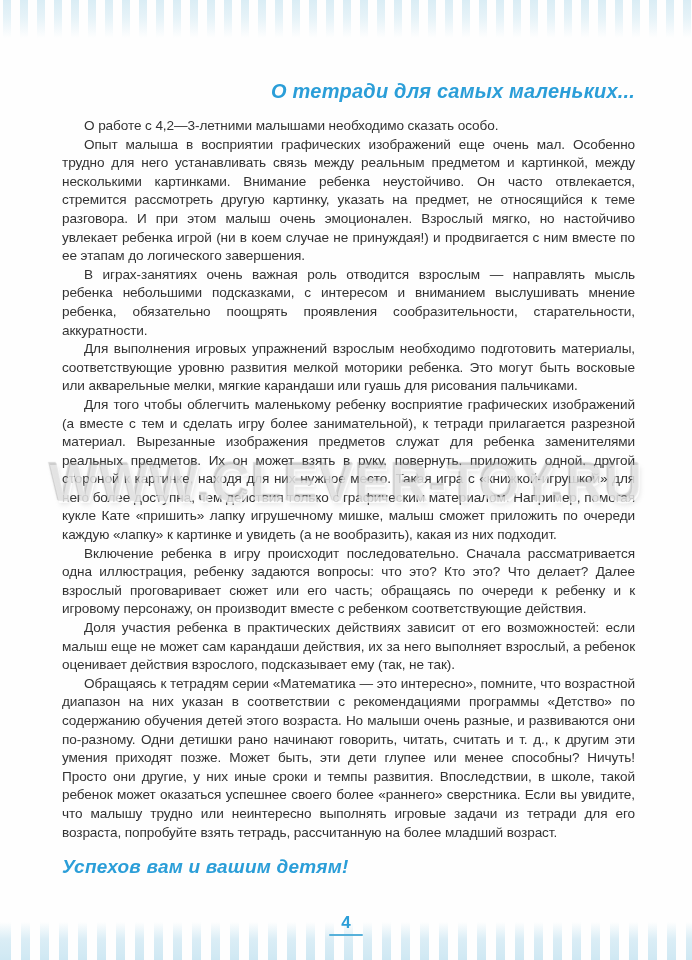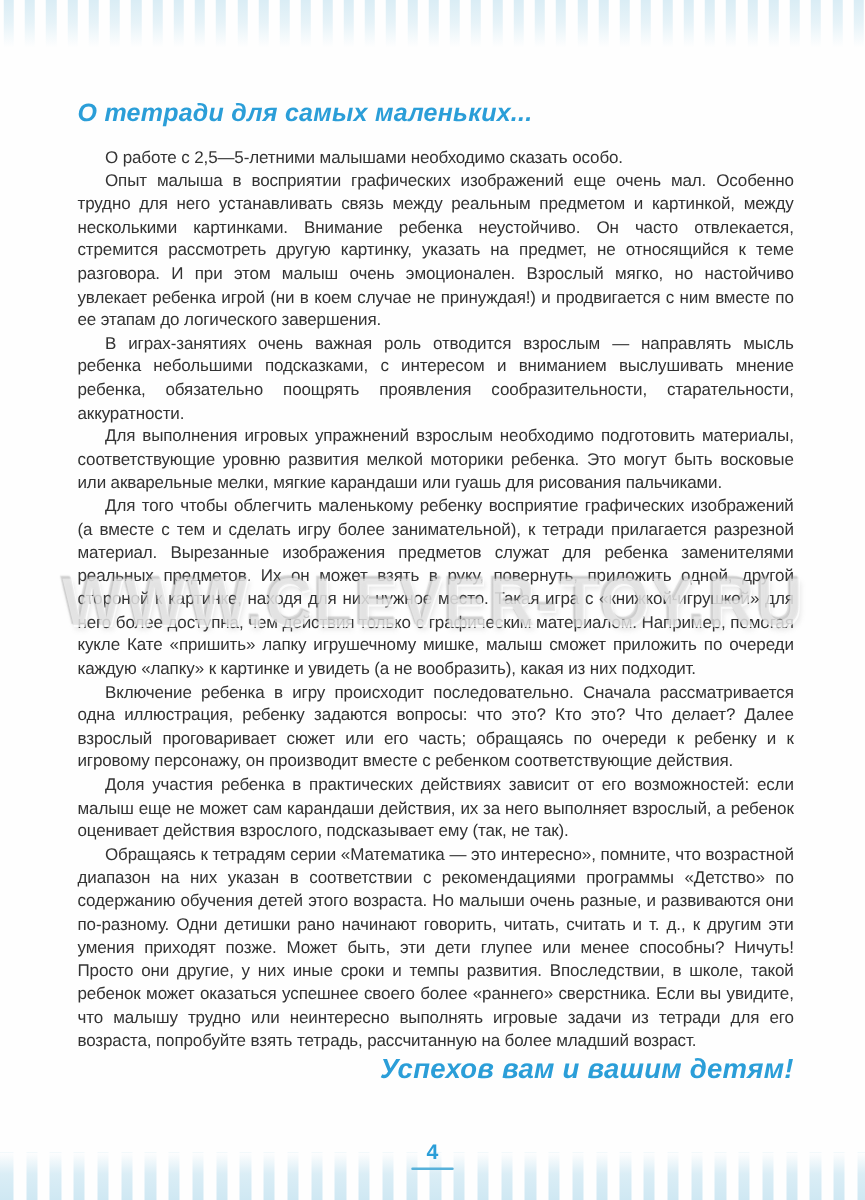--- a/index.html
+++ b/index.html
@@ -59,41 +59,42 @@
   }
   
   .content {
     position: absolute;
     left: 62px;
     right: 57px;
     top: 80px;
   }
   .title {
     margin: 0 0 14px 0;
-    text-align: left;
+    text-align: right;
     font-size: 20px;
     font-weight: bold;
     font-style: italic;
     color: var(--accent);
     letter-spacing: 0.2px;
   }
   .body-p {
     margin: 0;
     text-align: justify;
     text-indent: 22px;
     font-size: 13.6px;
     line-height: 18.6px;
     letter-spacing: -0.1px;
     color: var(--ink);
     hyphens: auto;
     -webkit-hyphens: auto;
   }
   .closing {
-    text-align: right;
-    font-size: 22px;
+    margin-top: 14px;
+    text-align: left;
+    font-size: 19px;
     font-weight: bold;
     font-style: italic;
     color: var(--accent);
     letter-spacing: 0.2px;
   }
   
   .watermark {
     position: absolute;
     left: 0;
     right: 0;
@@ -139,21 +140,21 @@
 </head>
 <body>
 
 <div class="page">
 
   <div class="stripes stripes-top"></div>
   <div class="stripes stripes-bottom"></div>
 
   <div class="content">
     <h1 class="title">О тетради для самых маленьких...</h1>
-    <p class="body-p">О работе с 2,5—5-летними малышами необходимо сказать особо.</p>
+    <p class="body-p">О работе с 4,2—3-летними малышами необходимо сказать особо.</p>
     <p class="body-p">Опыт малыша в восприятии графических изображений еще очень мал. Особенно трудно для него устанавливать связь между реальным предметом и картинкой, между несколькими картинками. Внимание ребенка неустойчиво. Он часто отвлекается, стремится рассмотреть другую картинку, указать на предмет, не относящийся к теме разговора. И при этом малыш очень эмоционален. Взрослый мягко, но настойчиво увлекает ребенка игрой (ни в коем случае не принуждая!) и продвигается с ним вместе по ее этапам до логического завершения.</p>
     <p class="body-p">В играх-занятиях очень важная роль отводится взрослым — направлять мысль ребенка небольшими подсказками, с интересом и вниманием выслушивать мнение ребенка, обязательно поощрять проявления сообразительности, старательности, аккуратности.</p>
     <p class="body-p">Для выполнения игровых упражнений взрослым необходимо подготовить материалы, соответствующие уровню развития мелкой моторики ребенка. Это могут быть восковые или акварельные мелки, мягкие карандаши или гуашь для рисования пальчиками.</p>
     <p class="body-p">Для того чтобы облегчить маленькому ребенку восприятие графических изображений (а вместе с тем и сделать игру более занимательной), к тетради прилагается разрезной материал. Вырезанные изображения предметов служат для ребенка заменителями реальных предметов. Их он может взять в руку, повернуть, приложить одной, другой стороной к картинке, находя для них нужное место. Такая игра с «книжкой-игрушкой» для него более доступна, чем действия только с графическим материалом. Например, помогая кукле Кате «пришить» лапку игрушечному мишке, малыш сможет приложить по очереди каждую «лапку» к картинке и увидеть (а не вообразить), какая из них подходит.</p>
     <p class="body-p">Включение ребенка в игру происходит последовательно. Сначала рассматривается одна иллюстрация, ребенку задаются вопросы: что это? Кто это? Что делает? Далее взрослый проговаривает сюжет или его часть; обращаясь по очереди к ребенку и к игровому персонажу, он производит вместе с ребенком соответствующие действия.</p>
     <p class="body-p">Доля участия ребенка в практических действиях зависит от его возможностей: если малыш еще не может сам карандаши действия, их за него выполняет взрослый, а ребенок оценивает действия взрослого, подсказывает ему (так, не так).</p>
     <p class="body-p">Обращаясь к тетрадям серии «Математика — это интересно», помните, что возрастной диапазон на них указан в соответствии с рекомендациями программы «Детство» по содержанию обучения детей этого возраста. Но малыши очень разные, и развиваются они по-разному. Одни детишки рано начинают говорить, читать, считать и т. д., к другим эти умения приходят позже. Может быть, эти дети глупее или менее способны? Ничуть! Просто они другие, у них иные сроки и темпы развития. Впоследствии, в школе, такой ребенок может оказаться успешнее своего более «раннего» сверстника. Если вы увидите, что малышу трудно или неинтересно выполнять игровые задачи из тетради для его возраста, попробуйте взять тетрадь, рассчитанную на более младший возраст.</p>
     <div class="closing">Успехов вам и вашим детям!</div>
   </div>
 

